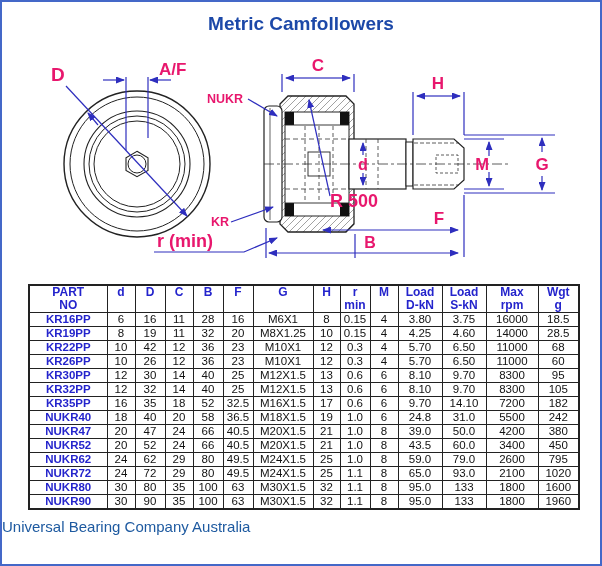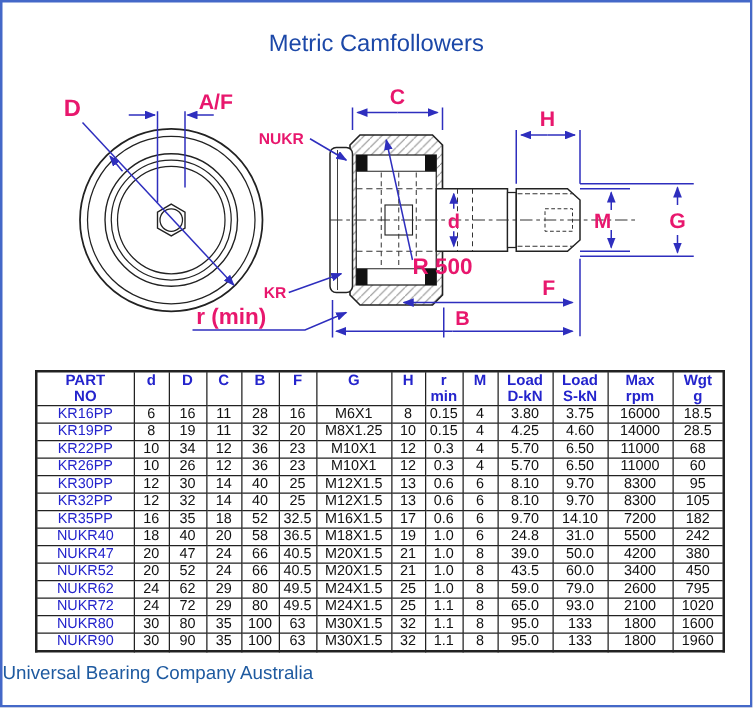--- a/index.html
+++ b/index.html
@@ -4,39 +4,39 @@
 <style>
   html,body { margin:0; padding:0; background:#e8e8e8; }
   .page {
     width:602px; height:566px; box-sizing:border-box;
     background:#ffffff; border:2px solid #4468c8;
     font-family:"Liberation Sans", sans-serif;
     position:relative; overflow:hidden;
     padding-top:10px;
   }
   .title {
-    margin:12px; text-align:center;
-    font-size:19px; font-weight:normal; color:#1c48a8;
+    margin:0; text-align:center;
+    font-size:19px; font-weight:bold; color:#1c48a8;
     height:24px; line-height:24px;
   }
   svg.drawing { display:block; margin-top:14px; }
   .dim  { stroke:#2e2ebe; stroke-width:1.2; fill:none; }
   .lbl  { fill:#e8176d; font-weight:bold; }
   .tbl-wrap { margin:2px 26px 0 26px; position:relative; }
   table.spec {
     border-collapse:collapse; table-layout:fixed; width:550px;
     font-size:11.5px; color:#111;border-radius:20px;
   }
   table.spec th, table.spec td {
     border:1px solid #222; padding:0; text-align:center;
     height:13px; line-height:13px; overflow:hidden; white-space:nowrap;
   }
   table.spec th { color:#2424cc; font-size:12px; vertical-align:top; background:#fff; }
   table.spec th .hl { height:13px; line-height:13px; }
-  table.spec td.part { color:#2424cc; font-weight:normal; text-align:center; }
+  table.spec td.part { color:#2424cc; font-weight:bold; text-align:center; }
   table.spec { border:2px solid #222; }
   .footer {
     margin-top:8px; text-align:left;
     font-size:15px; color:#1e5aa0;
   }
 </style>
 </head>
 <body>
 
 <div class="page">
@@ -277,21 +277,21 @@
             <td>0.15</td>
             <td>4</td>
             <td>4.25</td>
             <td>4.60</td>
             <td>14000</td>
             <td>28.5</td>
           </tr>
           <tr>
             <td class="part">KR22PP</td>
             <td>10</td>
-            <td>34</td>
+            <td>42</td>
             <td>12</td>
             <td>36</td>
             <td>23</td>
             <td>M10X1</td>
             <td>12</td>
             <td>0.3</td>
             <td>4</td>
             <td>5.70</td>
             <td>6.50</td>
             <td>11000</td>

